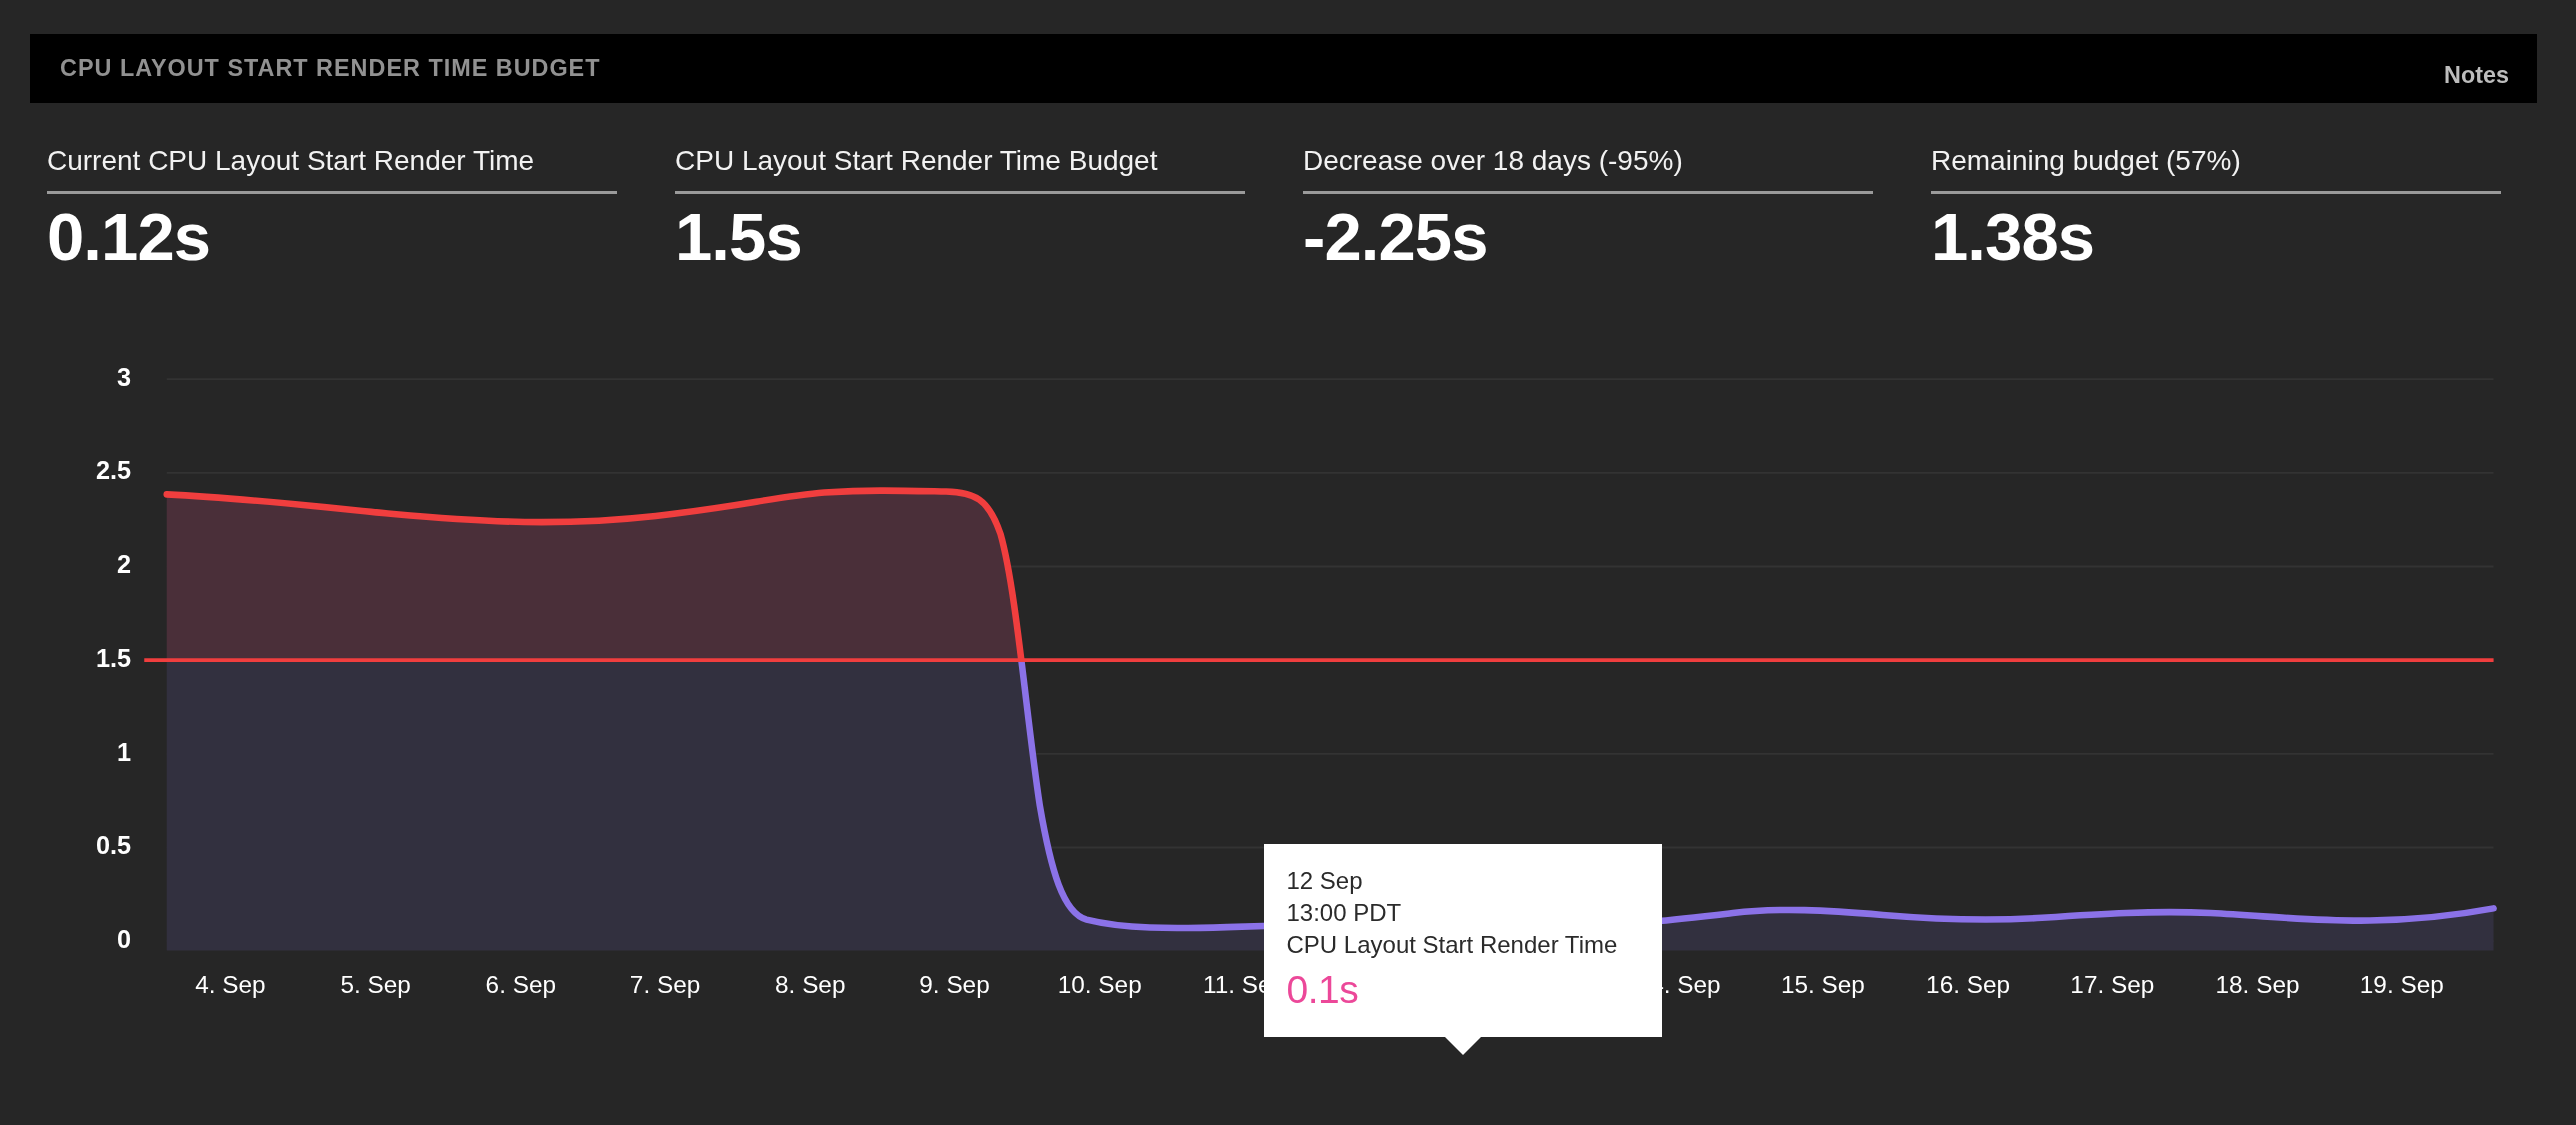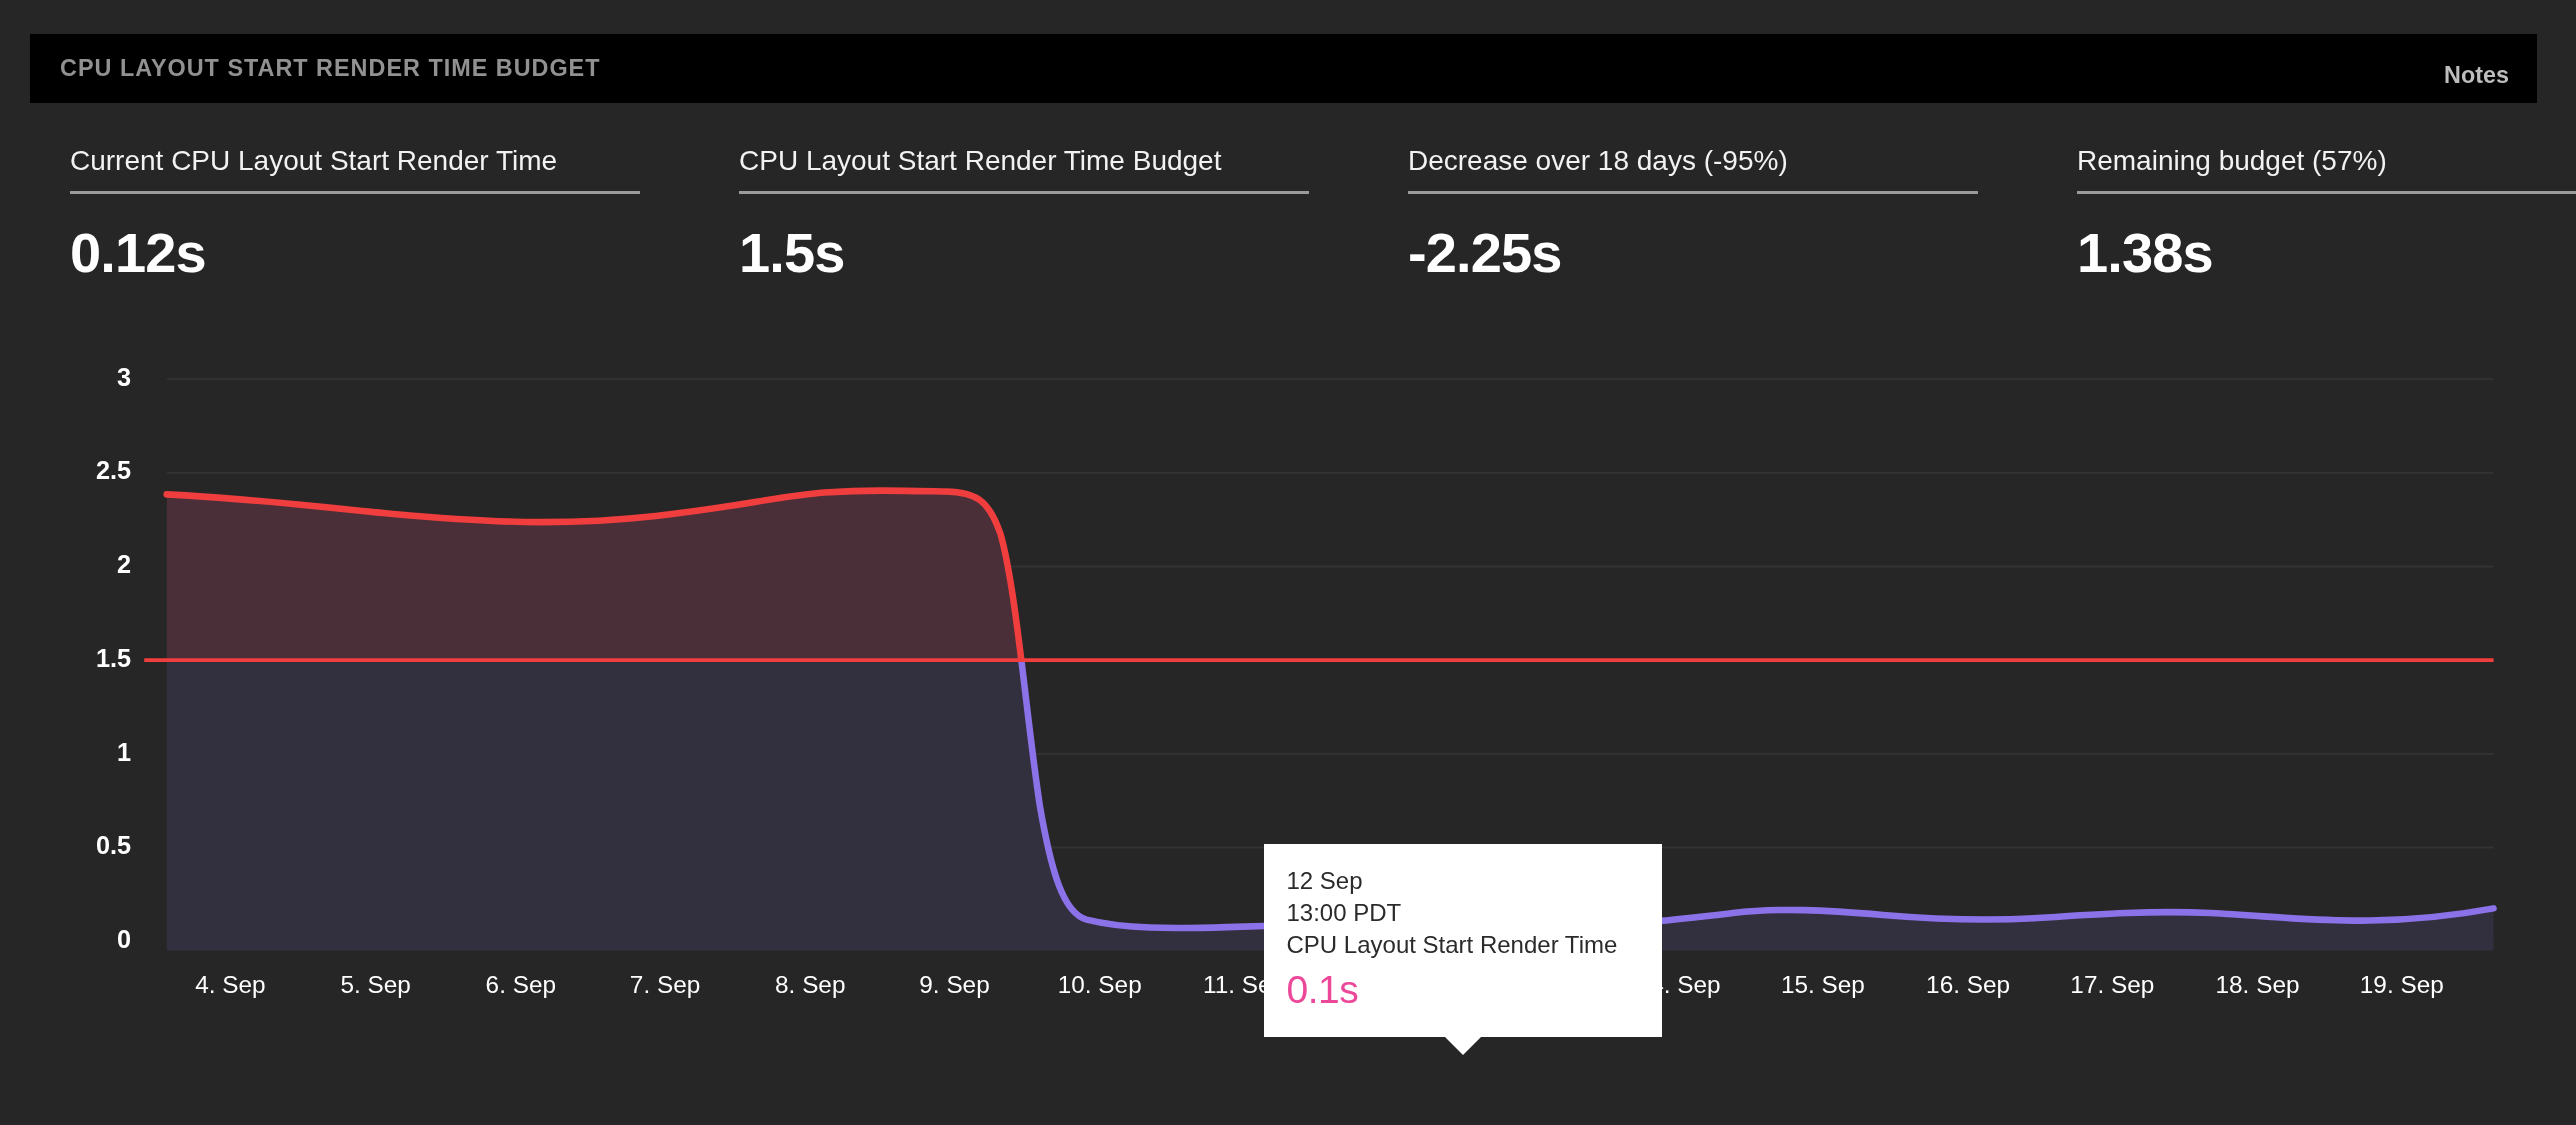--- a/index.html
+++ b/index.html
@@ -32,45 +32,44 @@
   .header-notes {
     color:#bdbdbd;
     font-size:23.4px;
     font-weight:bold;
     white-space:nowrap;
     margin-top:13px;
   }
 
   
   .kpi-row {
-    position:absolute; left:70px; top:145px;
+    position:absolute; left:47px; top:145px;
     width:2464px; height:178px;
     display:flex;
-    gap:41px;
   }
   .kpi-card { width:628px; flex:0 0 628px; }
   .kpi-label {
     color:#f2f2f2;
     font-size:28px;
     font-weight:normal;
     white-space:nowrap;
     line-height:32px;
   }
   .kpi-rule {
     width:570px; height:2.8px;
     background:#9a9a9a;
     margin-top:14px;
   }
   .kpi-value {
     color:#ffffff;
-    font-size:56px;
+    font-size:67px;
     font-weight:bold;
     letter-spacing:-0.9px;
     line-height:73px;
-    margin-top:22px;
+    margin-top:6px;
     white-space:nowrap;
   }
 
   
   .chart-wrap {
     position:absolute; left:0; top:337px;
     width:2576px; height:740px;
   }
   .chart-svg { display:block; width:2576px; height:740px; }
 

